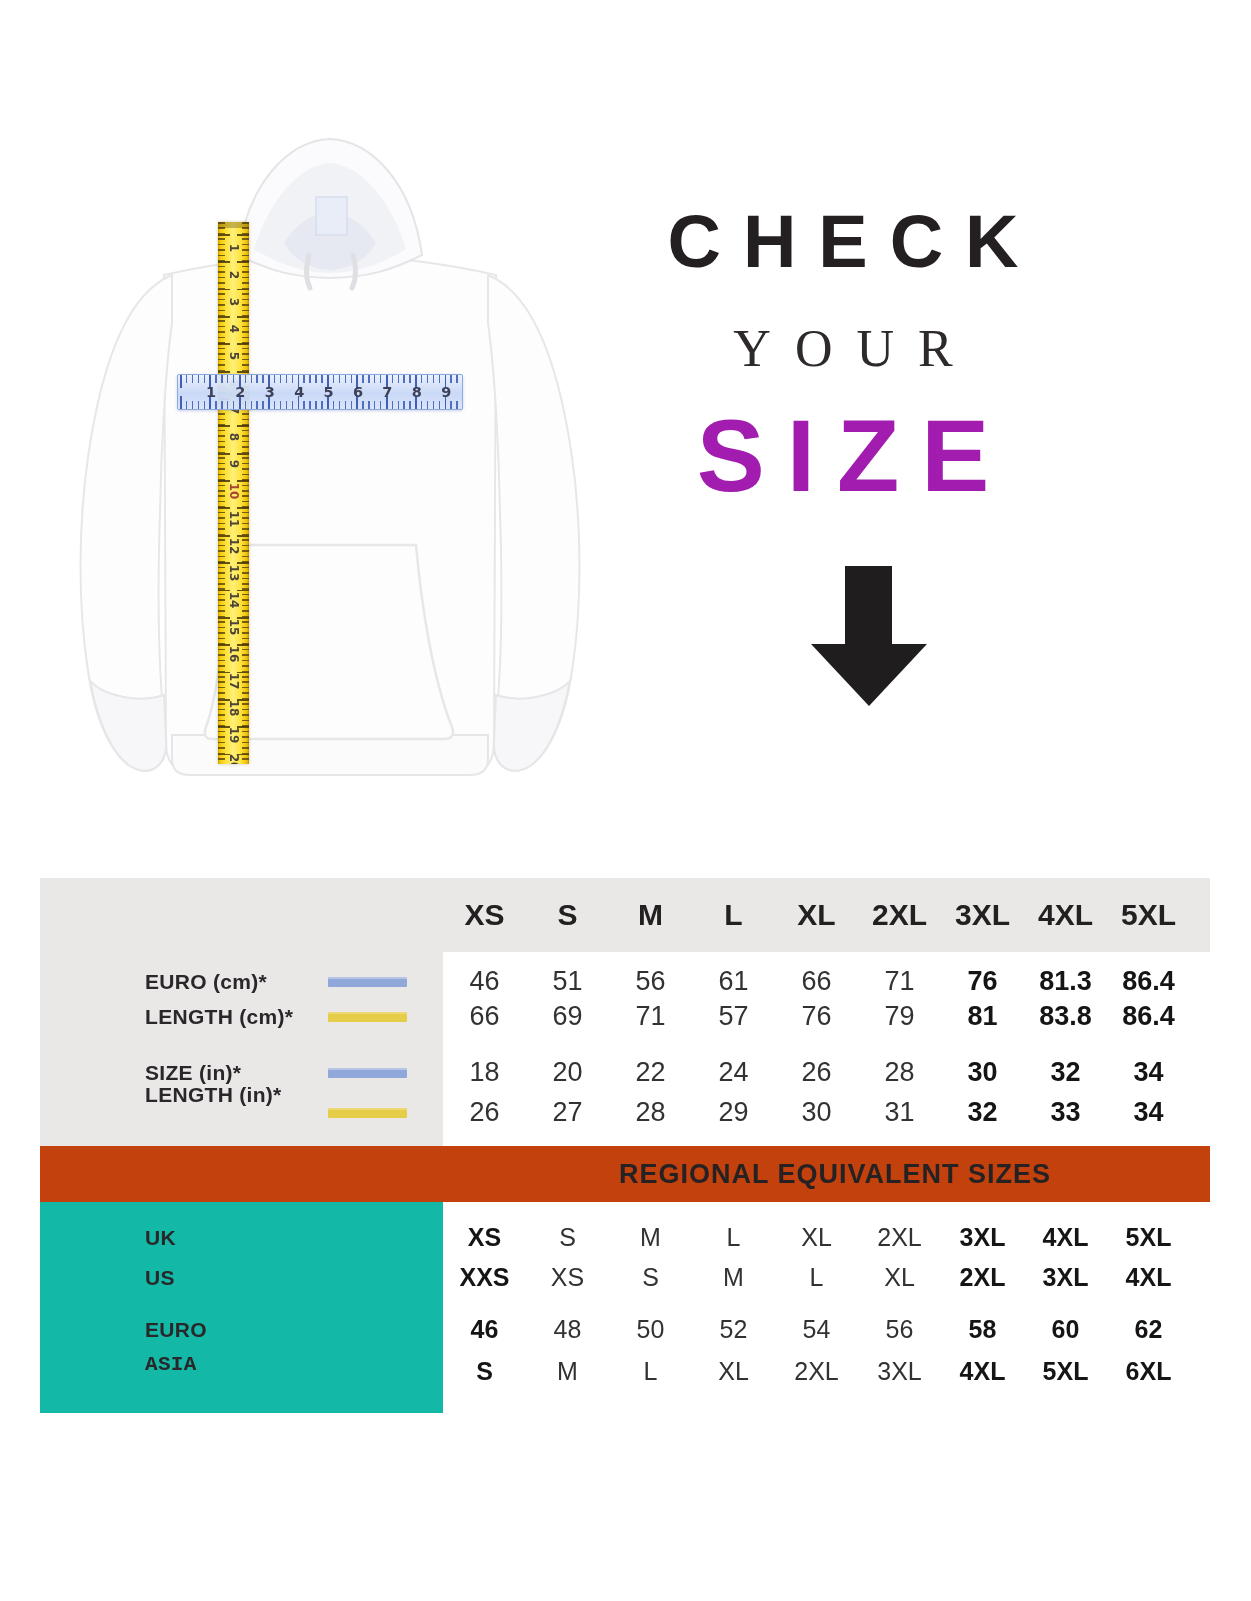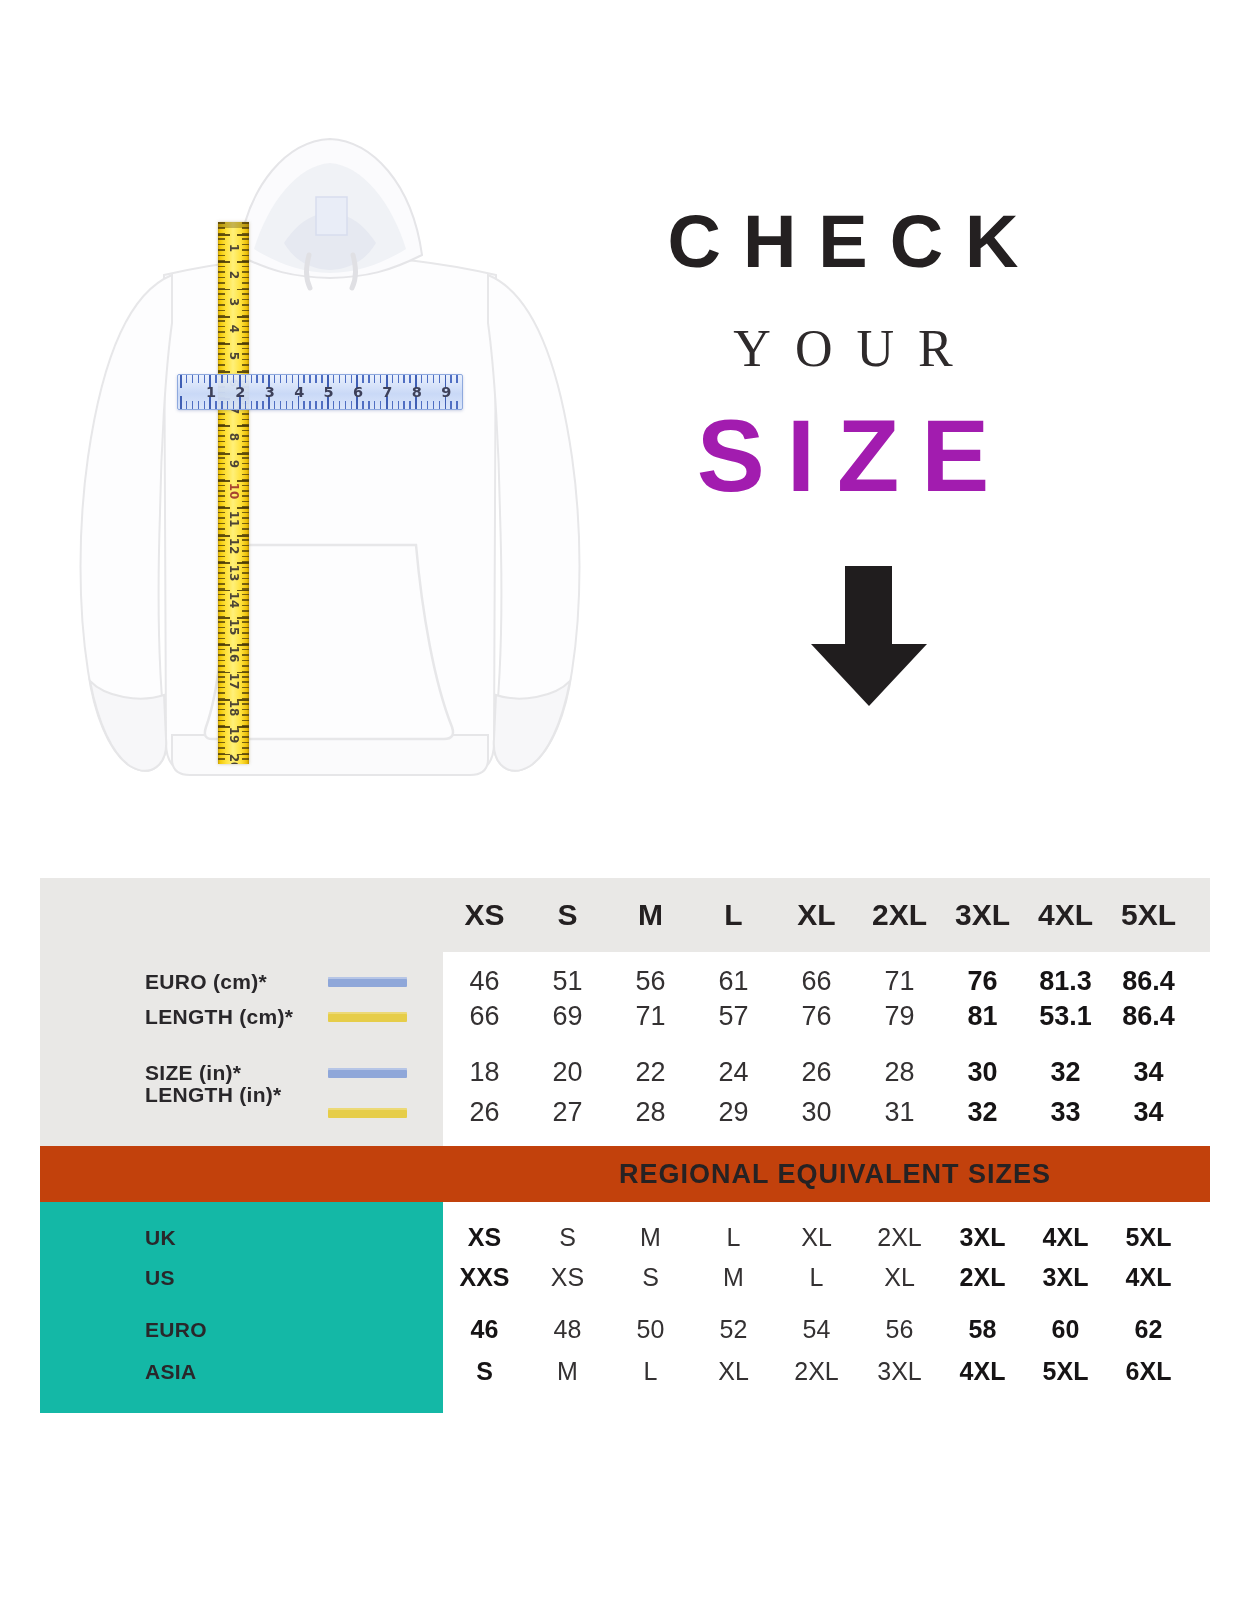--- a/index.html
+++ b/index.html
@@ -200,21 +200,21 @@
           <div class="row-label" style="top: 47px;">LENGTH (cm)*</div>
           <div class="swatch yellow" style="top: 60px;"></div>
           <div class="cols-grid data-grid" style="top: 47px;">
             <div class="data-cell ">66</div>
             <div class="data-cell ">69</div>
             <div class="data-cell ">71</div>
             <div class="data-cell ">57</div>
             <div class="data-cell ">76</div>
             <div class="data-cell ">79</div>
             <div class="data-cell  bold">81</div>
-            <div class="data-cell  bold">53.1</div>
+            <div class="data-cell  bold">83.8</div>
             <div class="data-cell  bold">86.4</div>
           </div>
           <div class="row-label" style="top: 103px;">SIZE (in)*</div>
           <div class="swatch blue" style="top: 116px;"></div>
           <div class="cols-grid data-grid" style="top: 103px;">
             <div class="data-cell ">18</div>
             <div class="data-cell ">20</div>
             <div class="data-cell ">22</div>
             <div class="data-cell ">24</div>
             <div class="data-cell ">26</div>
@@ -273,21 +273,21 @@
             <div class="data-cell reg-cell bold">46</div>
             <div class="data-cell reg-cell">48</div>
             <div class="data-cell reg-cell">50</div>
             <div class="data-cell reg-cell">52</div>
             <div class="data-cell reg-cell">54</div>
             <div class="data-cell reg-cell">56</div>
             <div class="data-cell reg-cell bold">58</div>
             <div class="data-cell reg-cell bold">60</div>
             <div class="data-cell reg-cell bold">62</div>
           </div>
-          <div class="row-label" style="top: 152px;">ASIA</div>
+          <div class="row-label" style="top: 145px; font-family: Liberation Mono, monospace;">ASIA</div>
           <div class="cols-grid data-grid" style="top: 152px;">
             <div class="data-cell reg-cell bold">S</div>
             <div class="data-cell reg-cell">M</div>
             <div class="data-cell reg-cell">L</div>
             <div class="data-cell reg-cell">XL</div>
             <div class="data-cell reg-cell">2XL</div>
             <div class="data-cell reg-cell">3XL</div>
             <div class="data-cell reg-cell bold">4XL</div>
             <div class="data-cell reg-cell bold">5XL</div>
             <div class="data-cell reg-cell bold">6XL</div>

